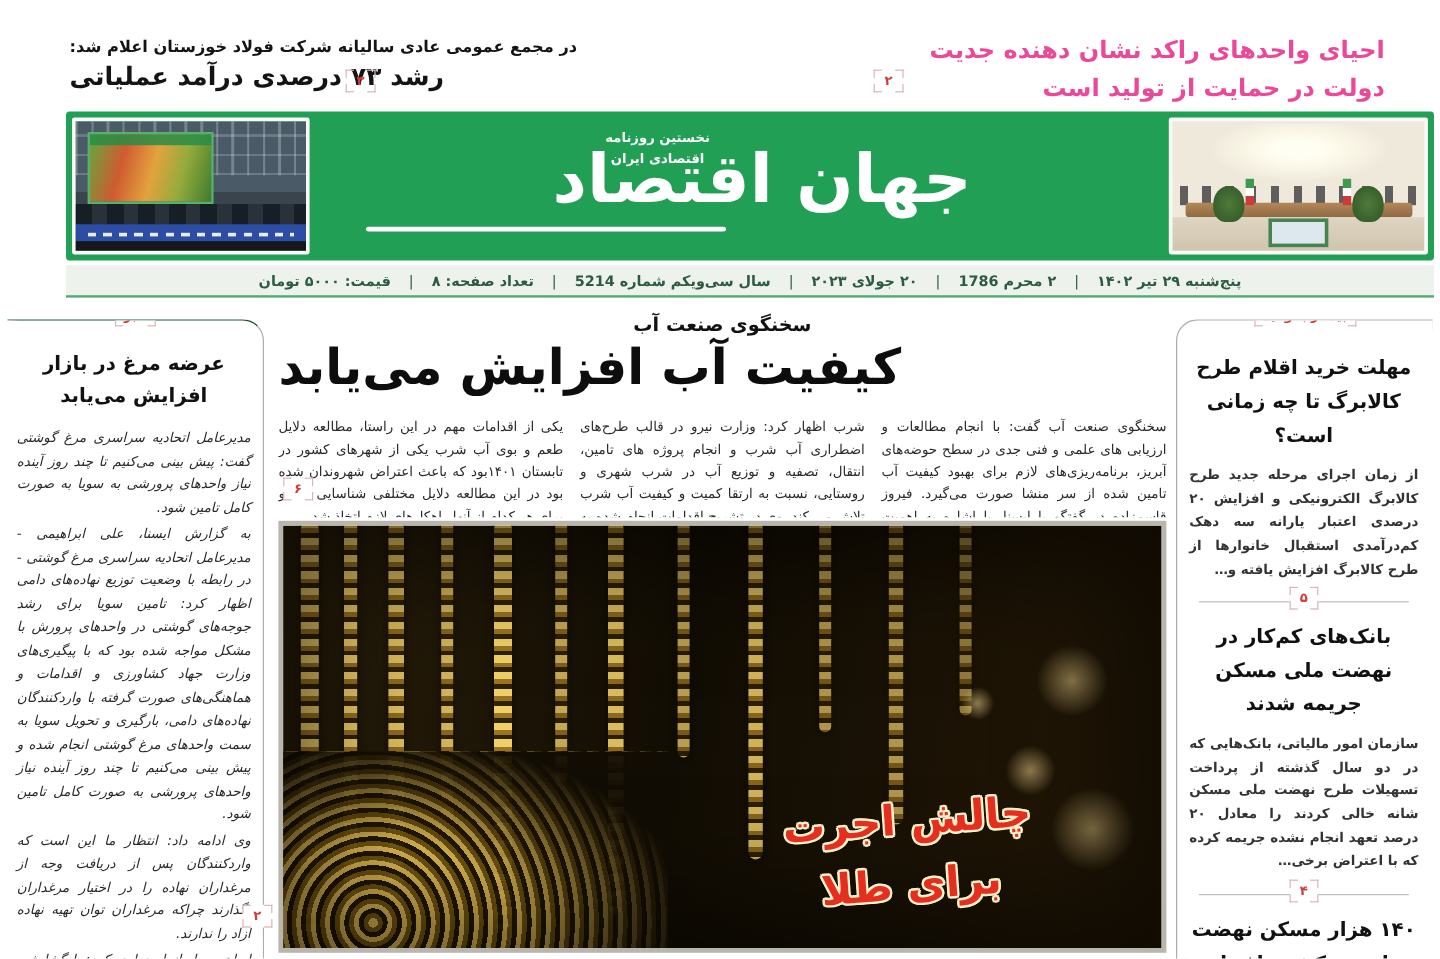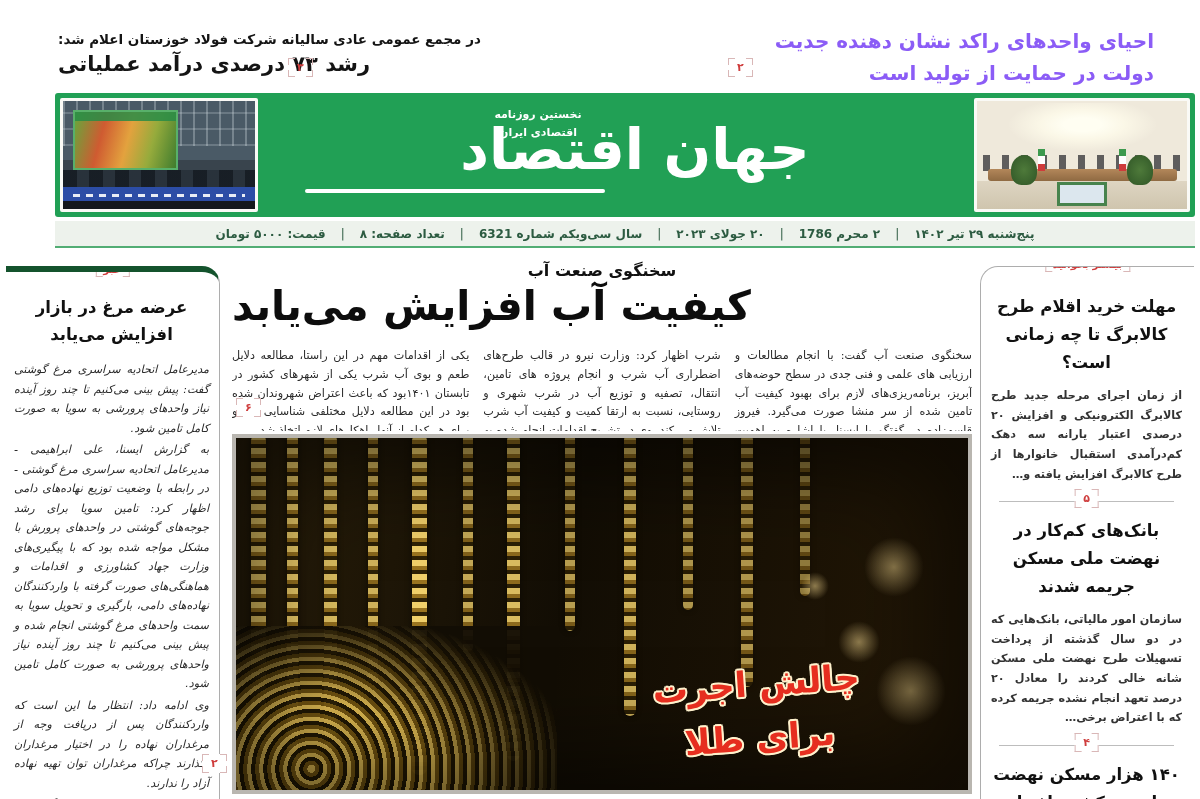--- a/index.html
+++ b/index.html
@@ -4,21 +4,21 @@
 <style>
   * { margin:0; padding:0; box-sizing:border-box; }
   html,body { background:#fff; }
   body { font-family:"DejaVu Sans", sans-serif; }
   .page { position:relative; width:1200px; height:799px; background:#fff; overflow:hidden; direction:rtl; }
 
   
   .teaser-left { position:absolute; top:31px; left:33px; text-align:left; color:#141414;margin-left:25px; }
   .teaser-left .kicker { font-size:13.5px; font-weight:bold; }
   .teaser-left .headline { font-size:21px; font-weight:bold; margin-top:5px; }
-  .teaser-right { position:absolute; top:25px; right:46px; text-align:right; color:#8b5cf6;
+  .teaser-right { position:absolute; top:25px; right:46px; text-align:right; color:#ec4899;
                   font-size:20px; font-weight:bold; line-height:1.6; }
 
   
   .bracket { position:relative; display:inline-block; padding:3px 9px; }
   .bracket::before, .bracket::after,
   .bracket .bi::before, .bracket .bi::after {
     content:""; position:absolute; width:6px; height:6px;
     border:0 solid #d9b7b7; }
   .bracket::before { top:0; left:0; border-top-width:1.5px; border-left-width:1.5px; }
   .bracket::after  { top:0; right:0; border-top-width:1.5px; border-right-width:1.5px; }
@@ -26,21 +26,21 @@
   .bracket .bi::after  { bottom:0; right:0; border-bottom-width:1.5px; border-right-width:1.5px; }
   .page-ref { color:#cf3e3e; font-size:11px; font-weight:bold; line-height:1.2; }
   .abs { position:absolute; }
   .section-label { color:#cf3e3e; font-size:10.5px; font-weight:bold; background:#fff; }
 
   
   .masthead { position:absolute; top:93px; left:55px; width:1140px; height:124px; background:#21a055; border-radius:3px; }
   .m-title { position:absolute; left:220px; right:240px; top:0; bottom:0; display:flex; align-items:center; justify-content:center; }
   .m-title h1 { color:#fff; font-size:56px; font-weight:bold; transform:translateY(-6px); letter-spacing:-1px;margin-left:40px; }
   .m-swash { position:absolute; left:250px; bottom:24px; width:300px; height:4px; background:#fff; border-radius:2px; }
-  .m-sub { position:absolute; top:13px; left:428px; width:110px; text-align:center; color:#fff; font-size:11px; font-weight:bold; line-height:1.6; }
+  .m-sub { position:absolute; top:13px; left:438px; width:110px; text-align:center; color:#fff; font-size:11px; font-weight:bold; line-height:1.6; }
   .mast-photo { position:absolute; top:5px; height:114px; border:3px solid #fafaf6; overflow:hidden; border-radius:2px; }
   .photo-left { left:5px; width:198px; background:linear-gradient(#4a5a66 0 55%, #39444d 55% 100%); }
   .photo-right { right:5px; width:216px; background:#efe9db; }
 
   .conf-truss { position:absolute; top:0; left:0; right:0; height:42%;
     background:repeating-linear-gradient(90deg, rgba(220,230,235,.3) 0 2px, transparent 2px 13px),
                repeating-linear-gradient(0deg, rgba(220,230,235,.22) 0 2px, transparent 2px 16px); }
   .conf-screen { position:absolute; top:8%; left:5%; width:55%; height:56%; border:2px solid #58b06a;
     background:linear-gradient(105deg,#64a93c 0%,#cf5b31 28%,#e3a23e 52%,#96ab3c 74%,#3f7c2e 100%); }
   .conf-screen::before { content:""; position:absolute; top:0; left:0; right:0; height:16%; background:rgba(40,140,70,.85); }
@@ -65,21 +65,21 @@
     background:radial-gradient(#4e7a3a,#2f5526); }
 
   
   .dateline { position:absolute; top:221px; left:55px; width:1140px; height:27px; background:#edf2ec;
     border-bottom:2px solid #52ad74; display:flex; align-items:center; justify-content:center;
     font-size:12px; font-weight:bold; color:#2c5b41; }
   .dl-sep { margin:0 15px; font-weight:normal; color:#2c5b41; }
 
   
   .newscol { position:absolute; left:6px; top:266px; width:214px; bottom:0;
-    border-top:6px solid #14532d; border-right:1px solid #adadad; border-top-right-radius:18px;
+    border-top:1px solid #14532d; border-right:1px solid #adadad; border-top-right-radius:18px;
     padding:18px 10px 0 8px; overflow:hidden; }
   .newscol .chip { position:absolute; top:-11px; left:50%; transform:translateX(-50%); padding:2px 8px; }
   .col-head { font-size:16.5px; font-weight:bold; text-align:center; line-height:1.65; margin:4px 2px 12px; color:#111; }
   .col-body p { font-size:11.2px; line-height:1.74; text-align:justify; color:#2a2a2a; margin-bottom:2px;font-style:italic; }
 
   
   .sidebar { position:absolute; right:6px; top:266px; width:214px; bottom:0;
     border-top:1px solid #adadad; border-left:1px solid #adadad; border-top-left-radius:18px;
     padding:24px 12px 0 10px; overflow:hidden; }
   .sidebar .chip { position:absolute; top:-11px; left:50%; transform:translateX(-50%); padding:2px 8px; }
@@ -163,21 +163,21 @@
     </div>
   </div>
 
   <div class="dateline">
     <span class="dl-item">پنج‌شنبه ۲۹ تیر ۱۴۰۲</span>
     <span class="dl-sep">|</span>
     <span class="dl-item">۲ محرم 1786</span>
     <span class="dl-sep">|</span>
     <span class="dl-item">۲۰ جولای ۲۰۲۳</span>
     <span class="dl-sep">|</span>
-    <span class="dl-item">سال سی‌ویکم شماره 6321</span>
+    <span class="dl-item">سال سی‌ویکم شماره 5214</span>
     <span class="dl-sep">|</span>
     <span class="dl-item">تعداد صفحه: ۸</span>
     <span class="dl-sep">|</span>
     <span class="dl-item">قیمت: ۵۰۰۰ تومان</span>
   </div>
 
   <div class="newscol">
     <span class="chip bracket section-label"><span class="bi">خبر</span></span>
     <div class="col-head">عرضه مرغ در بازار افزایش می‌یابد</div>
     <div class="col-body">

